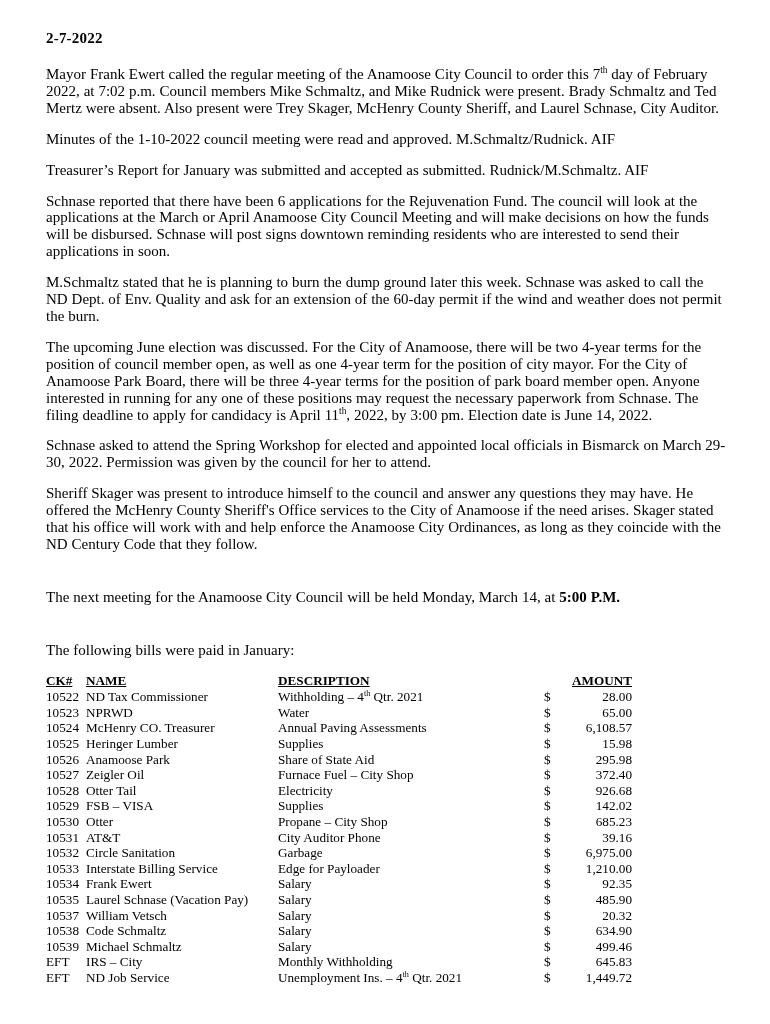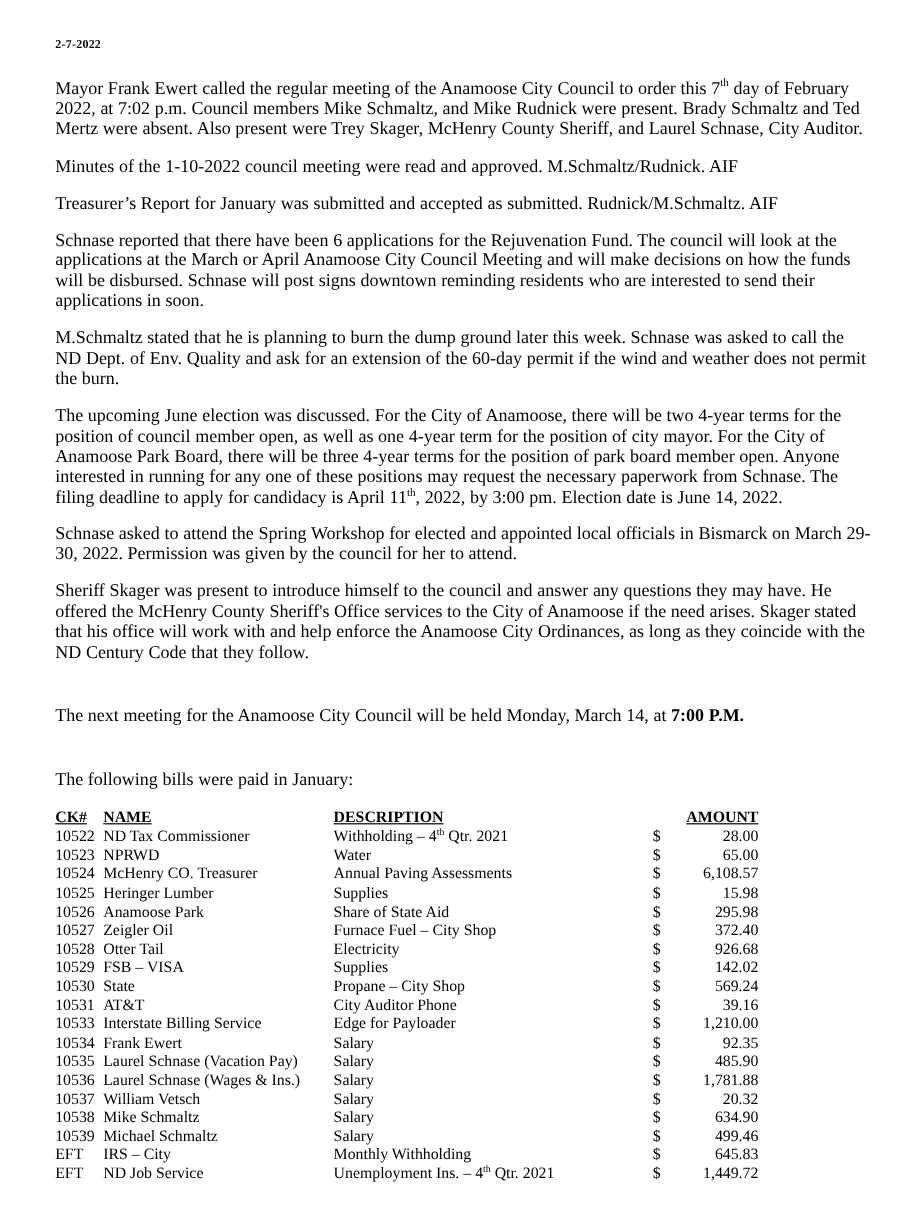--- a/index.html
+++ b/index.html
@@ -18,21 +18,21 @@
   .page {
     position: relative;
     width: 770px;
     height: 1024px;
     box-sizing: border-box;
     padding: 30px 42px 0 46px;
     background: #ffffff;
   }
   .doc-date {
     font-weight: bold;
-    font-size: 10px;
+    font-size: 15px;
     line-height: 16px;
     margin: 0 0 20px 0;
     letter-spacing: 0.2px;
   }
   p.para {
     font-size: 15px;
     line-height: 16.9px;
     margin: 0 0 14px 0;
     text-align: left;
     word-spacing: 0.15px;
@@ -94,21 +94,21 @@
 
   <div id="body-paragraphs">
       <p class="para">Mayor Frank Ewert called the regular meeting of the Anamoose City Council to order this 7<sup>th</sup> day of February 2022, at 7:02 p.m. Council members Mike Schmaltz, and Mike Rudnick were present. Brady Schmaltz and Ted Mertz were absent. Also present were Trey Skager, McHenry County Sheriff, and Laurel Schnase, City Auditor.</p>
       <p class="para">Minutes of the 1-10-2022 council meeting were read and approved. M.Schmaltz/Rudnick. AIF</p>
       <p class="para gap-xl">Treasurer’s Report for January was submitted and accepted as submitted. Rudnick/M.Schmaltz. AIF</p>
       <p class="para">Schnase reported that there have been 6 applications for the Rejuvenation Fund. The council will look at the applications at the March or April Anamoose City Council Meeting and will make decisions on how the funds will be disbursed. Schnase will post signs downtown reminding residents who are interested to send their applications in soon.</p>
       <p class="para">M.Schmaltz stated that he is planning to burn the dump ground later this week. Schnase was asked to call the ND Dept. of Env. Quality and ask for an extension of the 60-day permit if the wind and weather does not permit the burn.</p>
       <p class="para">The upcoming June election was discussed. For the City of Anamoose, there will be two 4-year terms for the position of council member open, as well as one 4-year term for the position of city mayor. For the City of Anamoose Park Board, there will be three 4-year terms for the position of park board member open. Anyone interested in running for any one of these positions may request the necessary paperwork from Schnase. The filing deadline to apply for candidacy is April 11<sup>th</sup>, 2022, by 3:00 pm.  Election date is June 14, 2022.</p>
       <p class="para">Schnase asked to attend the Spring Workshop for elected and appointed local officials in Bismarck on March 29-30, 2022. Permission was given by the council for her to attend.</p>
       <p class="para gap-xxl">Sheriff Skager was present to introduce himself to the council and answer any questions they may have. He offered the McHenry County Sheriff's Office services to the City of Anamoose if the need arises. Skager stated that his office will work with and help enforce the Anamoose City Ordinances, as long as they coincide with the ND Century Code that they follow.</p>
-      <p class="para gap-xxl">The next meeting for the Anamoose City Council will be held Monday, March 14, at <b>7:00 P.M.</b></p>
+      <p class="para gap-xxl">The next meeting for the Anamoose City Council will be held Monday, March 14, at <b>5:00 P.M.</b></p>
       <p class="para">The following bills were paid in January:</p>
     </div>
 
   <table class="bills">
     <thead>
       <tr>
         <th class="col-ck"><span class="hdr">CK#</span></th>
         <th class="col-name"><span class="hdr">NAME</span></th>
         <th class="col-desc"><span class="hdr">DESCRIPTION</span></th>
         <th class="col-cur"></th>
@@ -167,33 +167,40 @@
         </tr>
         <tr>
           <td class="col-ck">10529</td>
           <td class="col-name">FSB – VISA</td>
           <td class="col-desc">Supplies</td>
           <td class="col-cur">$</td>
           <td class="col-amt amt">142.02</td>
         </tr>
         <tr>
           <td class="col-ck">10530</td>
-          <td class="col-name">State</td>
+          <td class="col-name">Otter</td>
           <td class="col-desc">Propane – City Shop</td>
           <td class="col-cur">$</td>
-          <td class="col-amt amt">569.24</td>
+          <td class="col-amt amt">685.23</td>
         </tr>
         <tr>
           <td class="col-ck">10531</td>
           <td class="col-name">AT&amp;T</td>
           <td class="col-desc">City Auditor Phone</td>
           <td class="col-cur">$</td>
           <td class="col-amt amt">39.16</td>
         </tr>
         <tr>
+          <td class="col-ck">10532</td>
+          <td class="col-name">Circle Sanitation</td>
+          <td class="col-desc">Garbage</td>
+          <td class="col-cur">$</td>
+          <td class="col-amt amt">6,975.00</td>
+        </tr>
+        <tr>
           <td class="col-ck">10533</td>
           <td class="col-name">Interstate Billing Service</td>
           <td class="col-desc">Edge for Payloader</td>
           <td class="col-cur">$</td>
           <td class="col-amt amt">1,210.00</td>
         </tr>
         <tr>
           <td class="col-ck">10534</td>
           <td class="col-name">Frank Ewert</td>
           <td class="col-desc">Salary</td>
@@ -201,36 +208,29 @@
           <td class="col-amt amt">92.35</td>
         </tr>
         <tr>
           <td class="col-ck">10535</td>
           <td class="col-name">Laurel Schnase (Vacation Pay)</td>
           <td class="col-desc">Salary</td>
           <td class="col-cur">$</td>
           <td class="col-amt amt">485.90</td>
         </tr>
         <tr>
-          <td class="col-ck">10536</td>
-          <td class="col-name">Laurel Schnase (Wages &amp; Ins.)</td>
-          <td class="col-desc">Salary</td>
-          <td class="col-cur">$</td>
-          <td class="col-amt amt">1,781.88</td>
-        </tr>
-        <tr>
           <td class="col-ck">10537</td>
           <td class="col-name">William Vetsch</td>
           <td class="col-desc">Salary</td>
           <td class="col-cur">$</td>
           <td class="col-amt amt">20.32</td>
         </tr>
         <tr>
           <td class="col-ck">10538</td>
-          <td class="col-name">Mike Schmaltz</td>
+          <td class="col-name">Code Schmaltz</td>
           <td class="col-desc">Salary</td>
           <td class="col-cur">$</td>
           <td class="col-amt amt">634.90</td>
         </tr>
         <tr>
           <td class="col-ck">10539</td>
           <td class="col-name">Michael Schmaltz</td>
           <td class="col-desc">Salary</td>
           <td class="col-cur">$</td>
           <td class="col-amt amt">499.46</td>

